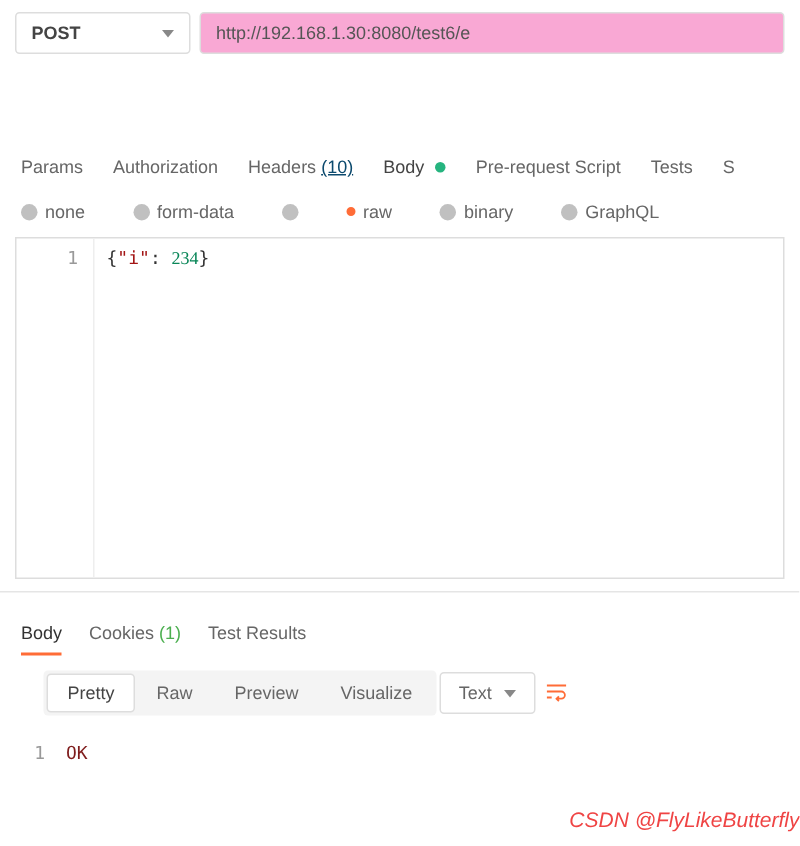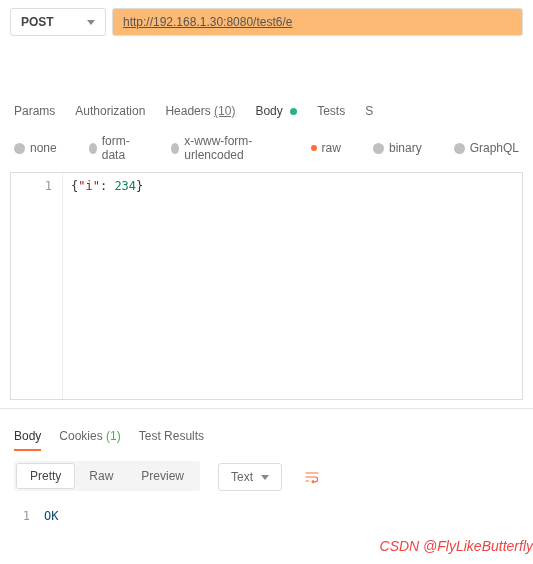--- a/index.html
+++ b/index.html
@@ -1,53 +1,53 @@
 <!DOCTYPE html>
 <html><head>
 <meta charset="utf-8">
 <style>
 * { box-sizing: border-box; margin: 0; padding: 0; }
 body { font-family: -apple-system, Arial, sans-serif; font-size: 12px; color: #666; background: #fff; width: 533px; height: 564px; overflow: hidden; position: relative; }
 .top-row { display: flex; padding: 8px 10px 10px; gap: 6px; }
-.method-select { display: flex; align-items: center; justify-content: space-between; border: 1px solid #ddd; border-radius: 3px; padding: 6px 10px; width: 96px; background: #fff; cursor: pointer; }
+.method-select { display: flex; align-items: center; justify-content: space-between; border: 1px solid #ddd; border-radius: 3px; padding: 6px 10px; width: 117px; background: #fff; cursor: pointer; }
 .method-select span { font-weight: 600; color: #444; font-size: 12px; }
 .chev { width: 0; height: 0; border-left: 4px solid transparent; border-right: 4px solid transparent; border-top: 5px solid #888; }
-.url-bar { flex: 1; border: 1px solid #ddd; border-radius: 3px; padding: 6px 10px; color: #555; font-size: 12px; background: #fdba74; text-decoration: underline; }
+.url-bar { flex: 1; border: 1px solid #ddd; border-radius: 3px; padding: 6px 10px; color: #555; font-size: 12px; background: #f9a8d4; }
 .tabs { display: flex; gap: 20px; padding: 6px 14px 0;  }
 .tab { padding: 6px 0; cursor: pointer; color: #666; position: relative; font-size: 12px; white-space: nowrap; margin-top: 46px; }
 .tab.active { color: #444; font-weight: 500; }
-.tab .count { color: #737373; text-decoration: underline; }
+.tab .count { color: #0c4a6e; text-decoration: underline; }
 .dot-green { display: inline-block; width: 7px; height: 7px; border-radius: 50%; background: #26b47f; margin-left: 4px; vertical-align: middle; }
 .radio-row { display: flex; gap: 32px; padding: 10px 14px; align-items: center; font-size: 12px; }
 .radio-item { display: flex; align-items: center; gap: 5px; cursor: pointer; color: #666; }
 .radio { width: 11px; height: 11px; border-radius: 50%; background: #c0c0c0; }
 .radio.sel { background: #fff; border: 3px solid #ff6c37; width: 5px; height: 5px; }
 .editor-wrap { border: 1px solid #ddd; margin: 0 10px 8px; height: 228px; display: flex; background: #fff; }
 .gutter { width: 52px; text-align: right; padding: 6px 10px 6px 6px; color: #999; font-family: Consolas, monospace; font-size: 12px; border-right: 1px solid #eee; }
 .code { flex: 1; padding: 6px 8px; font-family: Consolas, monospace; font-size: 12px; color: #333; }
 .code .brace { color: #333; }
 .code .key { color: #a31515; }
 .code .colon { color: #333; }
-.code .num { color: #098658; }
+.code .num { color: #098658; font-family: Liberation Serif, serif; }
 .divider { height: 1px; background: #e5e5e5; margin: 0 0 6px; }
 .resp-tabs { display: flex; gap: 18px; padding: 8px 14px 0; }
 .resp-tab { padding: 6px 0; cursor: pointer; color: #666; font-size: 12px; position: relative; }
 .resp-tab.active { color: #333; }
 .resp-tab.active::after { content: ""; position: absolute; left: 0; right: 0; bottom: -2px; height: 2px; background: #ff6c37; }
 .resp-tab .count { color: #4CAF50; }
-.format-row { display: flex; align-items: flex-end; gap: 18px; padding: 12px 14px; }
+.format-row { display: flex; align-items: center; gap: 2px; padding: 12px 29px; }
 .seg-group { display: flex; background: #f4f4f4; border-radius: 3px; padding: 2px; }
 .seg { padding: 6px 14px; cursor: pointer; color: #666; font-size: 12px; border-radius: 3px; }
 .seg.active { background: #fff; color: #444; border: 1px solid #ddd; padding: 5px 13px; }
 .text-dd { display: flex; align-items: center; gap: 8px; border: 1px solid #ddd; border-radius: 3px; padding: 6px 12px; cursor: pointer; color: #666; font-size: 12px; }
 .wrap-icon { color: #ff6c37; cursor: pointer; padding: 4px; }
 .wrap-icon svg { width: 16px; height: 14px; stroke: #ff6c37; fill: none; stroke-width: 1.5; }
 .resp-body { display: flex; padding: 6px 14px; font-family: Consolas, monospace; font-size: 12px; }
 .resp-gutter { width: 30px; text-align: right; padding-right: 14px; color: #999; }
-.resp-text { color: #0c4a6e; }
+.resp-text { color: #7f1d1d; }
 .watermark { position: absolute; right: 0; bottom: 10px; font-size: 14px; color: #ef4444; font-style: italic; pointer-events: none; }
 </style>
 </head>
 <body>
 
 <div class="top-row">
   <div class="method-select">
     <span>POST</span>
     <span class="chev"></span>
   </div>
@@ -58,36 +58,36 @@
   <div class="tab">Params</div>
   <div class="tab">Authorization</div>
   <div class="tab">
     <span>Headers</span>
     <span class="count">(10)</span>
   </div>
   <div class="tab active">
     <span>Body</span>
     <span class="dot-green"></span>
   </div>
+  <div class="tab">Pre-request Script</div>
   <div class="tab">Tests</div>
   <div class="tab">S</div>
 </div>
 
 <div class="radio-row">
   <div class="radio-item">
       <span class="radio"></span>
       <span>none</span>
     </div>
   <div class="radio-item">
       <span class="radio"></span>
       <span>form-data</span>
     </div>
   <div class="radio-item">
       <span class="radio"></span>
-      <span>x-www-form-urlencoded</span>
     </div>
   <div class="radio-item">
       <span class="radio sel"></span>
       <span>raw</span>
     </div>
   <div class="radio-item">
       <span class="radio"></span>
       <span>binary</span>
     </div>
   <div class="radio-item">
@@ -112,20 +112,21 @@
     <span class="count">(1)</span>
   </div>
   <div class="resp-tab">Test Results</div>
 </div>
 
 <div class="format-row">
   <div class="seg-group">
     <div class="seg active">Pretty</div>
     <div class="seg">Raw</div>
     <div class="seg">Preview</div>
+    <div class="seg">Visualize</div>
   </div>
   <div class="text-dd">
     <span>Text</span>
     <span class="chev"></span>
   </div>
   <div class="wrap-icon">
     <svg viewBox="0 0 20 16">
         <path d="M2 3 h16 M2 8 h12 a3 3 0 0 1 0 6 h-4 m2 -2 l-2 2 l2 2 M2 13 h4"></path>
       </svg>
   </div>

